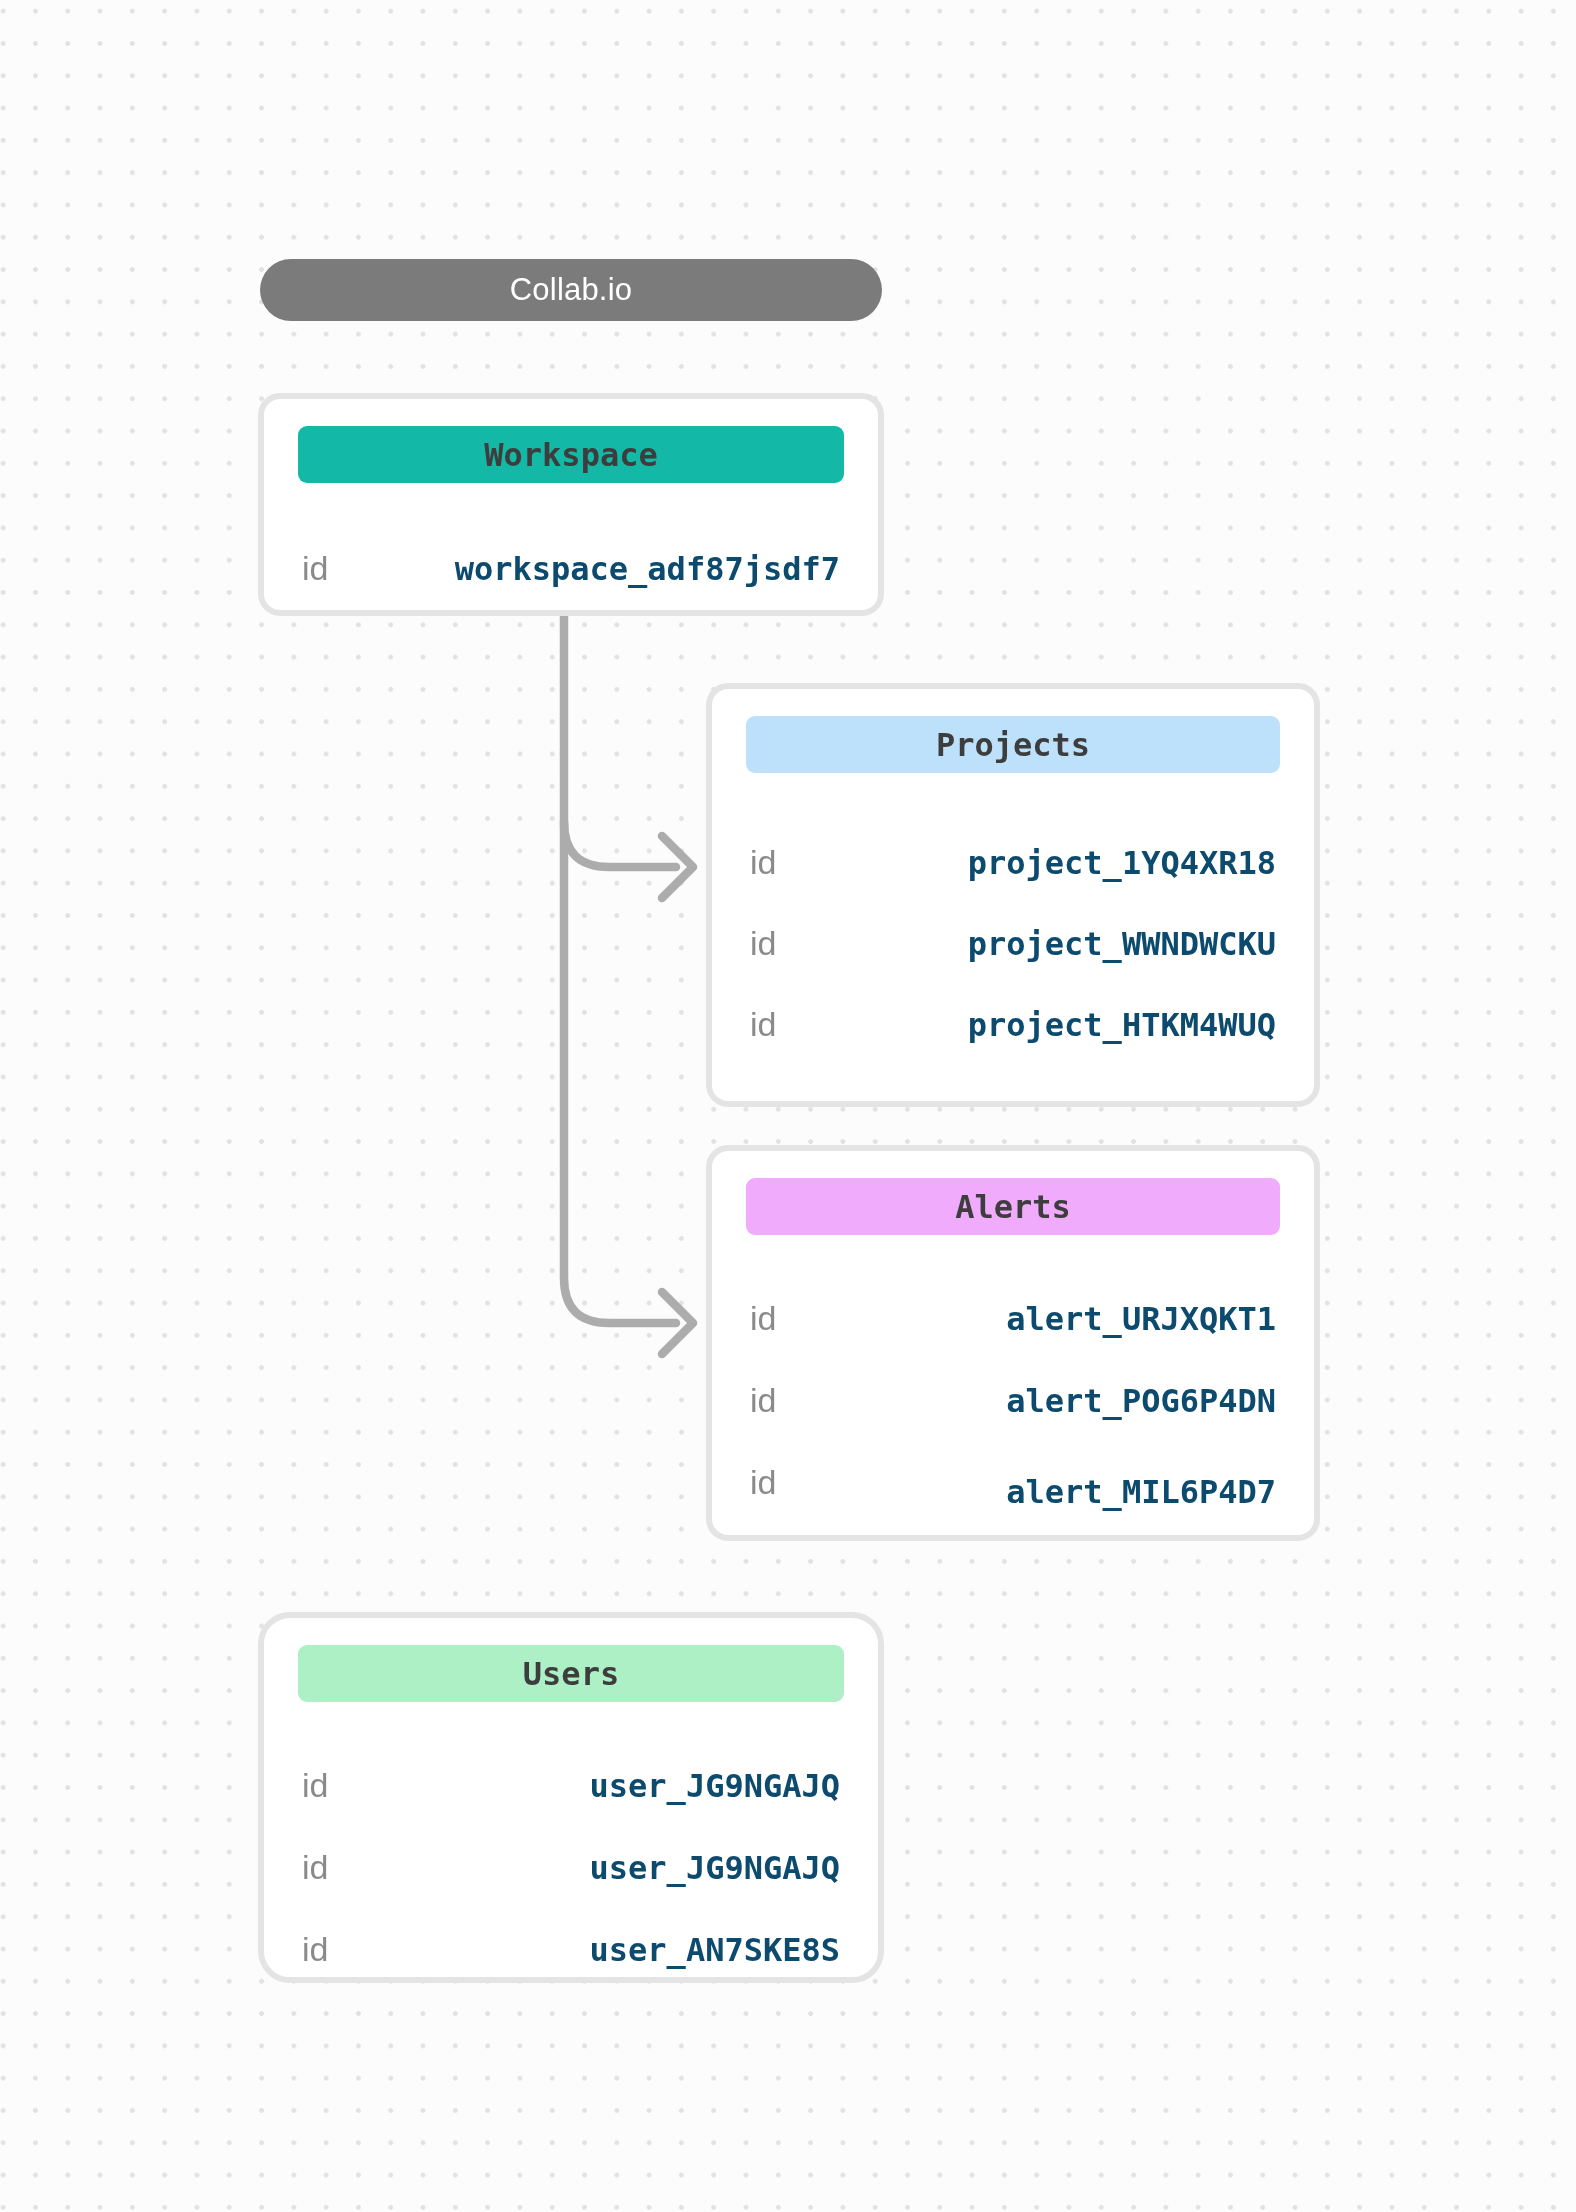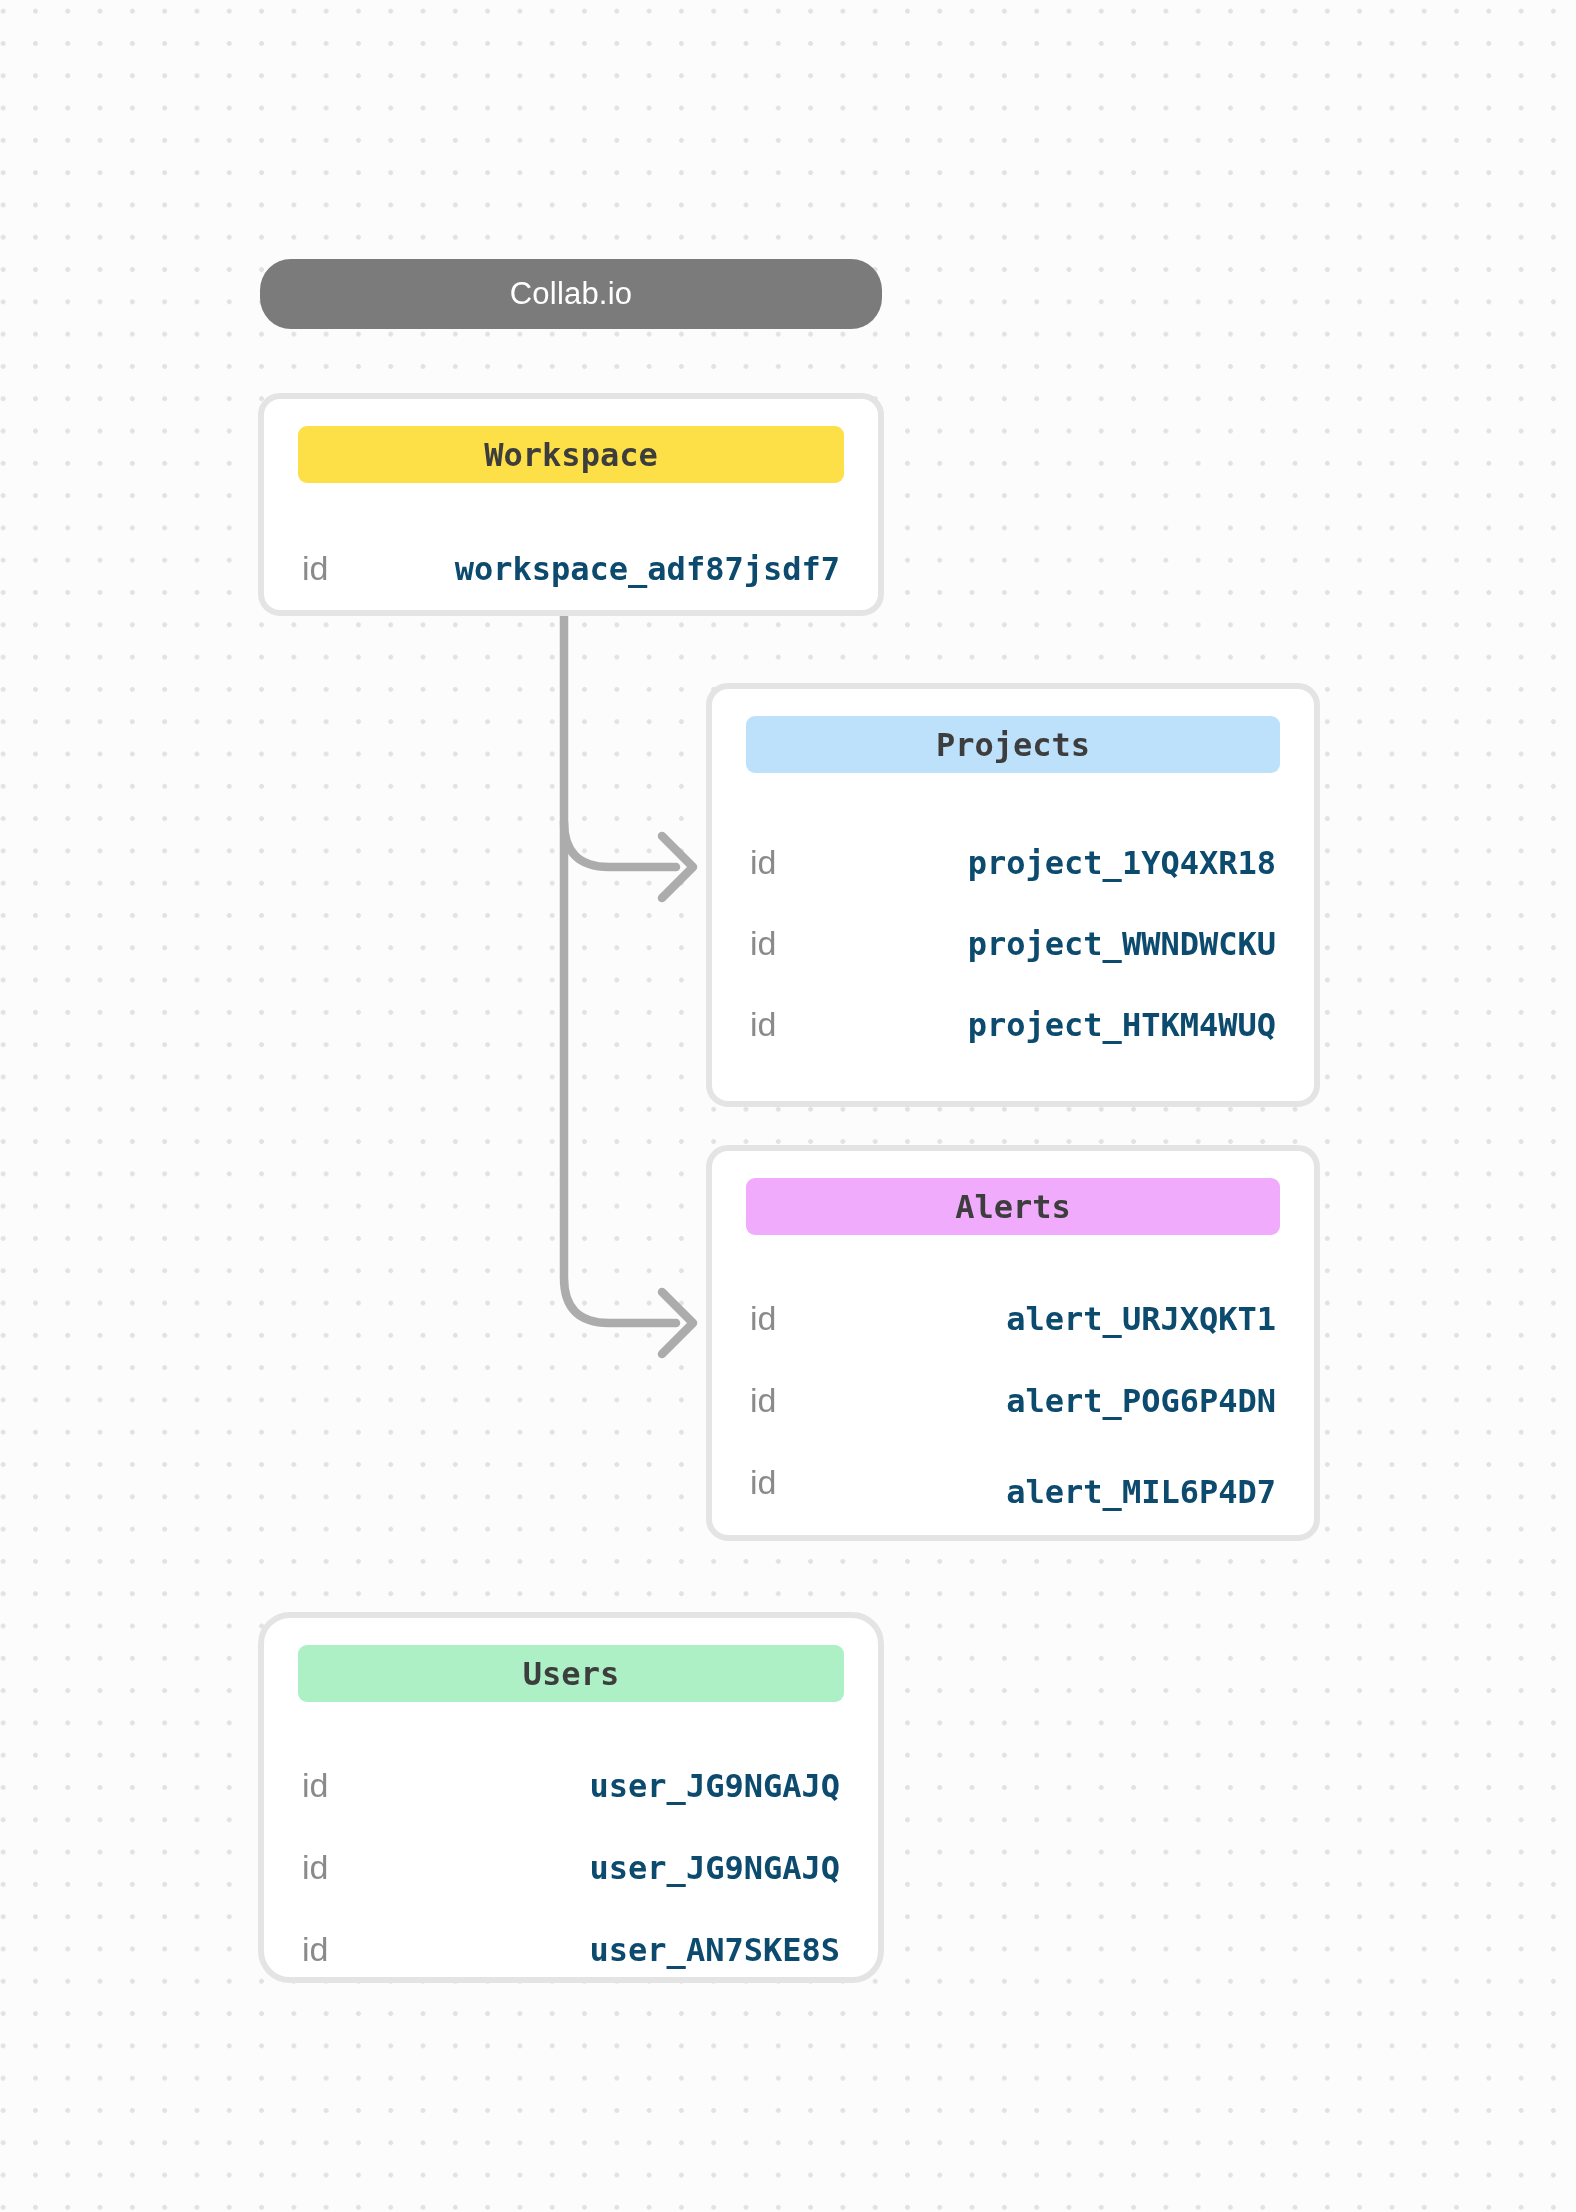--- a/index.html
+++ b/index.html
@@ -9,21 +9,21 @@
     background-color: #fcfcfc;
     background-image: radial-gradient(circle, #e2e2e2 2.1px, rgba(0,0,0,0) 2.7px);
     background-size: 32.3px 32.3px;
     background-position: -13px -5px;
     font-family: "Liberation Sans", sans-serif;
   }
   .connectors { position: absolute; left: 0; top: 0; pointer-events: none; }
   .conn { fill: none; stroke: #acacac; stroke-width: 8.5px; stroke-linecap: round; stroke-linejoin: round; }
 
   .pill {
-    position: absolute; left: 260px; top: 259px; width: 622px; height: 70px;
+    position: absolute; left: 260px; top: 259px; width: 622px; height: 62px;
     background: #7b7b7b; border-radius: 31px;
     display: flex; align-items: center; justify-content: center;
     color: #ffffff; font-size: 31px; letter-spacing: 0.2px; text-align: center;
   }
 
   .card {
     position: absolute; background: #ffffff;
     border: 6.5px solid #e4e4e4; border-radius: 22px;
     box-sizing: border-box;
   }
@@ -64,21 +64,21 @@
 <svg class="connectors" width="1576" height="2212" viewBox="0 0 1576 2212">
   <path class="conn" d="M 564 606 L 564 1278 Q 564 1323 609 1323 L 676 1323" style="stroke: rgb(172, 172, 172);"></path>
   <path class="conn" d="M 564 822 Q 564 867 609 867 L 676 867" style="stroke: rgb(172, 172, 172);"></path>
   <path class="conn" d="M 662 836 L 693 867 L 662 898" style="stroke: rgb(172, 172, 172);"></path>
   <path class="conn" d="M 662 1292 L 693 1323 L 662 1354" style="stroke: rgb(172, 172, 172);"></path>
 </svg>
 
 <div class="pill" style="background: rgb(123, 123, 123);">Collab.io</div>
 
 <section class="card" id="card-workspace">
-  <header class="card-header" style="background: #fde047;">Workspace</header>
+  <header class="card-header" style="background: #14b8a6;">Workspace</header>
   <div class="rows">
     <div class="row">
       <span class="key">id</span>
       <span class="value">workspace_adf87jsdf7</span>
     </div>
   </div>
 </section>
 
 <section class="card" id="card-projects">
   <header class="card-header" style="background: rgb(189, 224, 251);">Projects</header>

